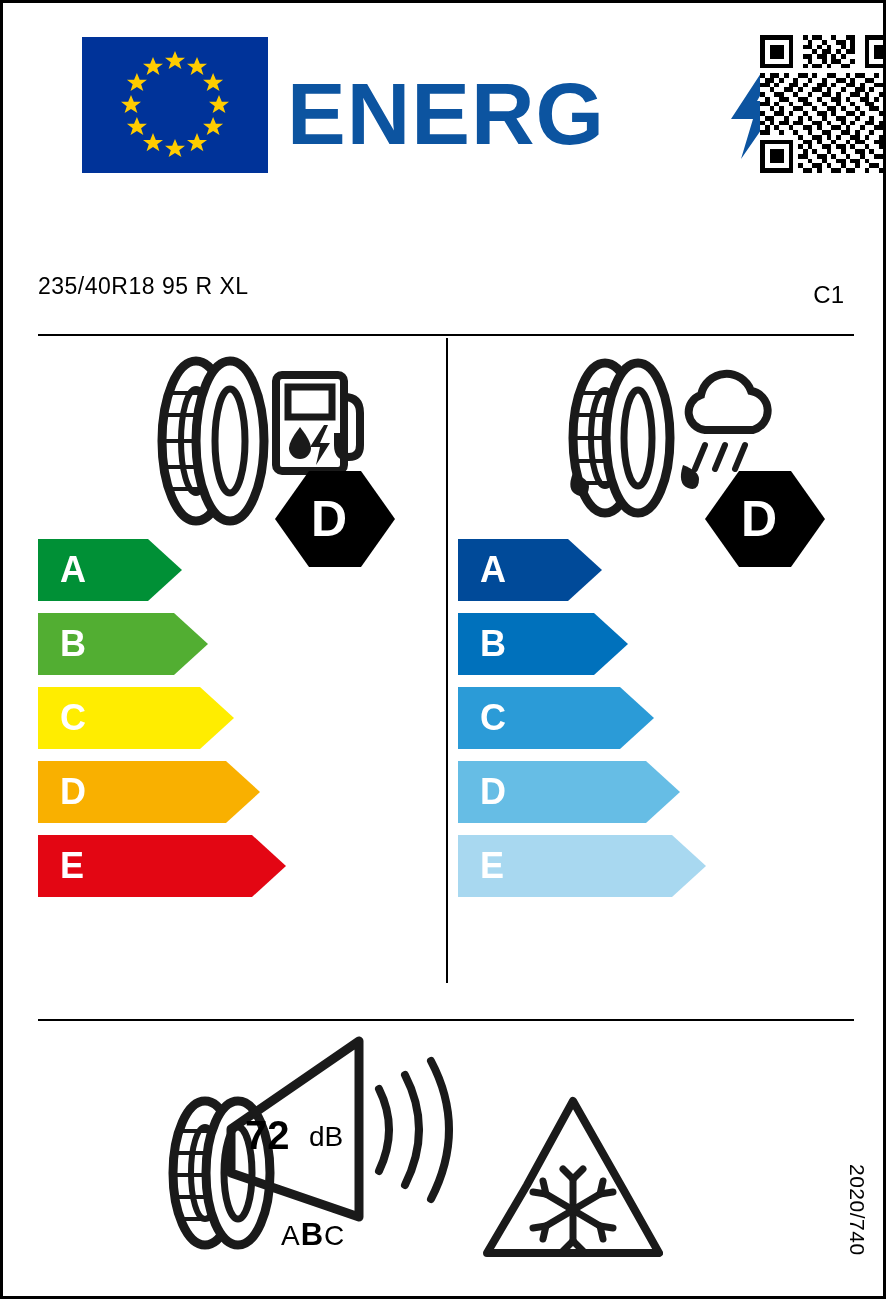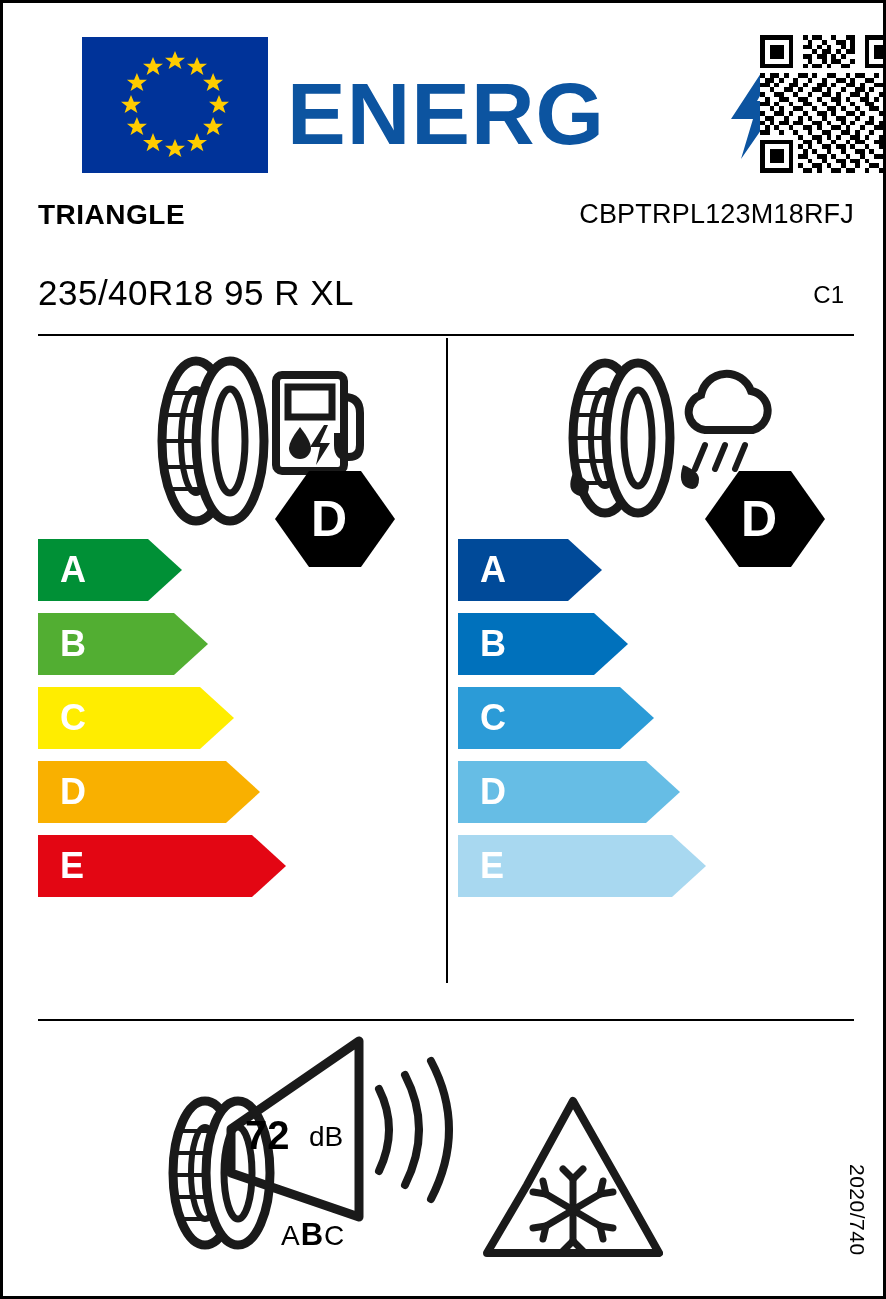--- a/index.html
+++ b/index.html
@@ -90,21 +90,21 @@
     position: absolute;
     left: 35px;
     top: 270px;
     width: 816px;
     height: 46px;
   }
   .tyre-size {
     position: absolute;
     left: 0;
     top: 0;
-    font-size: 35px;
+    font-size: 23px;
     letter-spacing: 0.5px;
   }
   .tyre-class {
     position: absolute;
     right: 10px;
     top: 8px;
     font-size: 24px;
   }
 
   .hr-top {
@@ -563,24 +563,20 @@
             <rect x="15" y="28" width="2" height="1"></rect>
             <rect x="18" y="28" width="2" height="1"></rect>
             <rect x="22" y="28" width="1" height="1"></rect>
             <rect x="25" y="28" width="1" height="1"></rect>
             <rect x="27" y="28" width="1" height="1"></rect>
         </g>
       </svg>
     </div>
   </div>
 
-  <div class="brand-row">
-    <div class="brand-name">TRIANGLE</div>
-    <div class="model-code">CBPTRPL123M18RFJ</div>
-  </div>
 
   <div class="size-row">
     <div class="tyre-size">235/40R18  95 R  XL</div>
     <div class="tyre-class">C1</div>
   </div>
 
   <div class="hr-top"></div>
   <div class="v-divider"></div>
   <div class="hr-bottom"></div>
 

